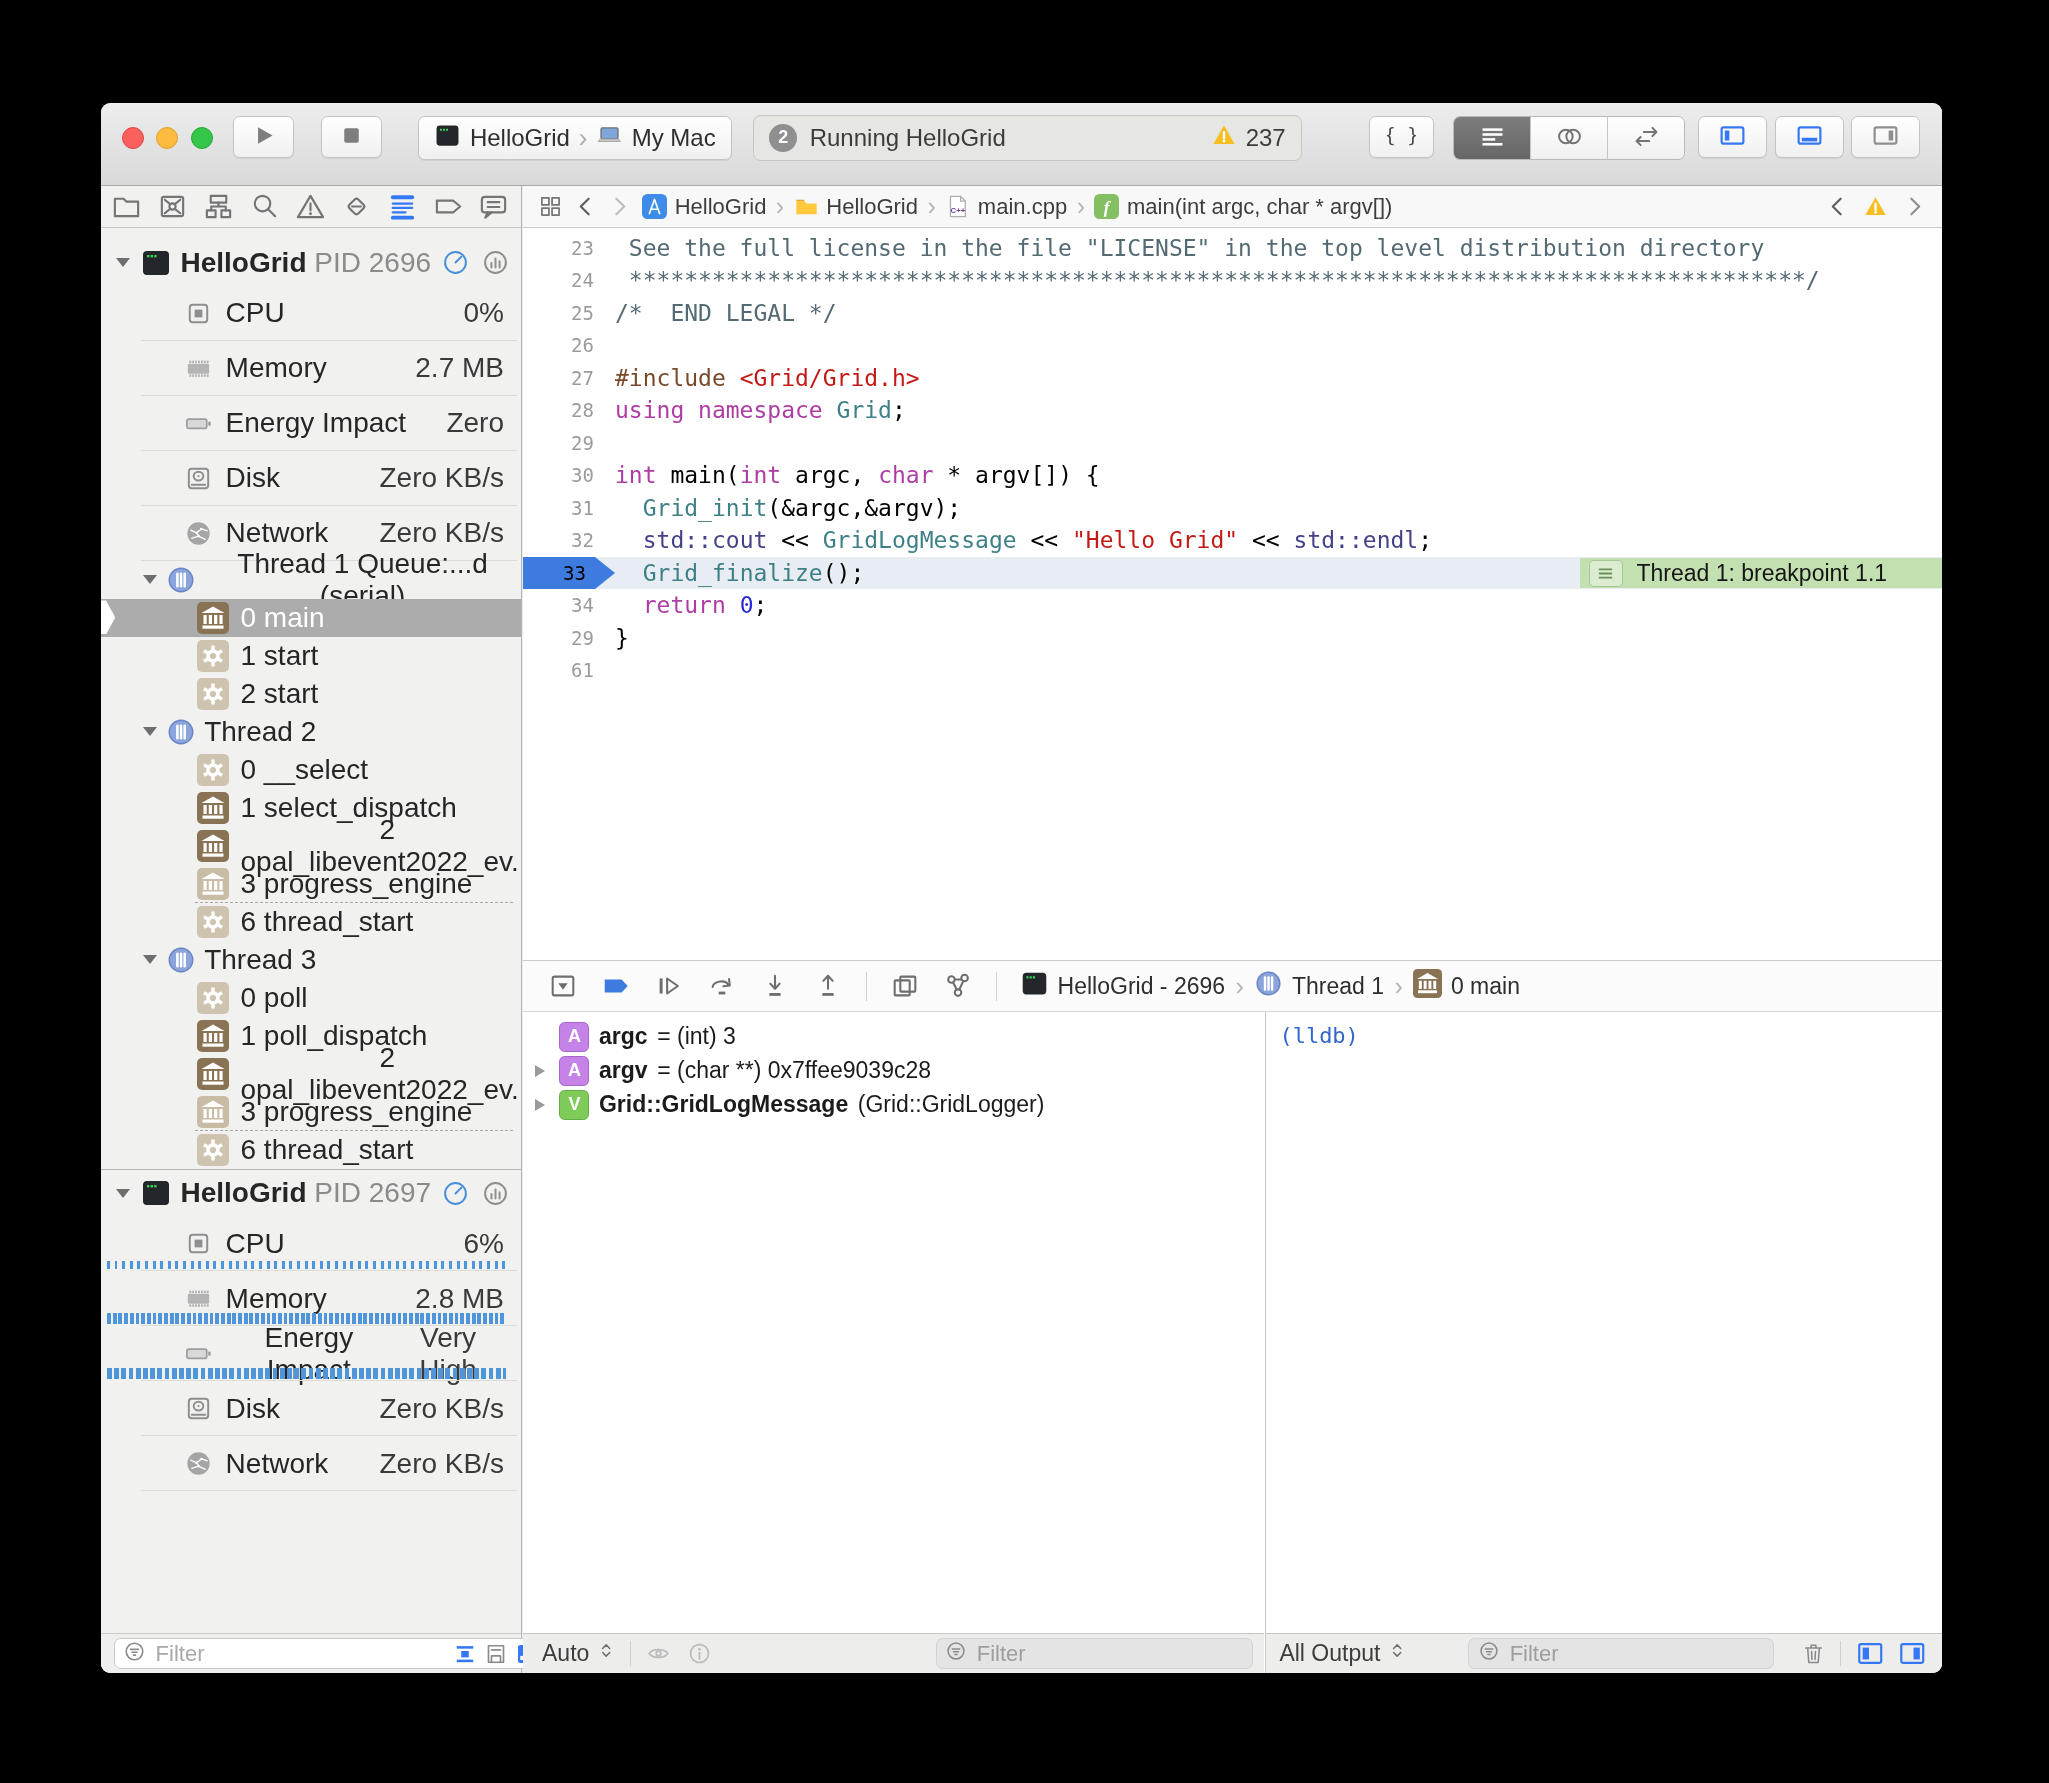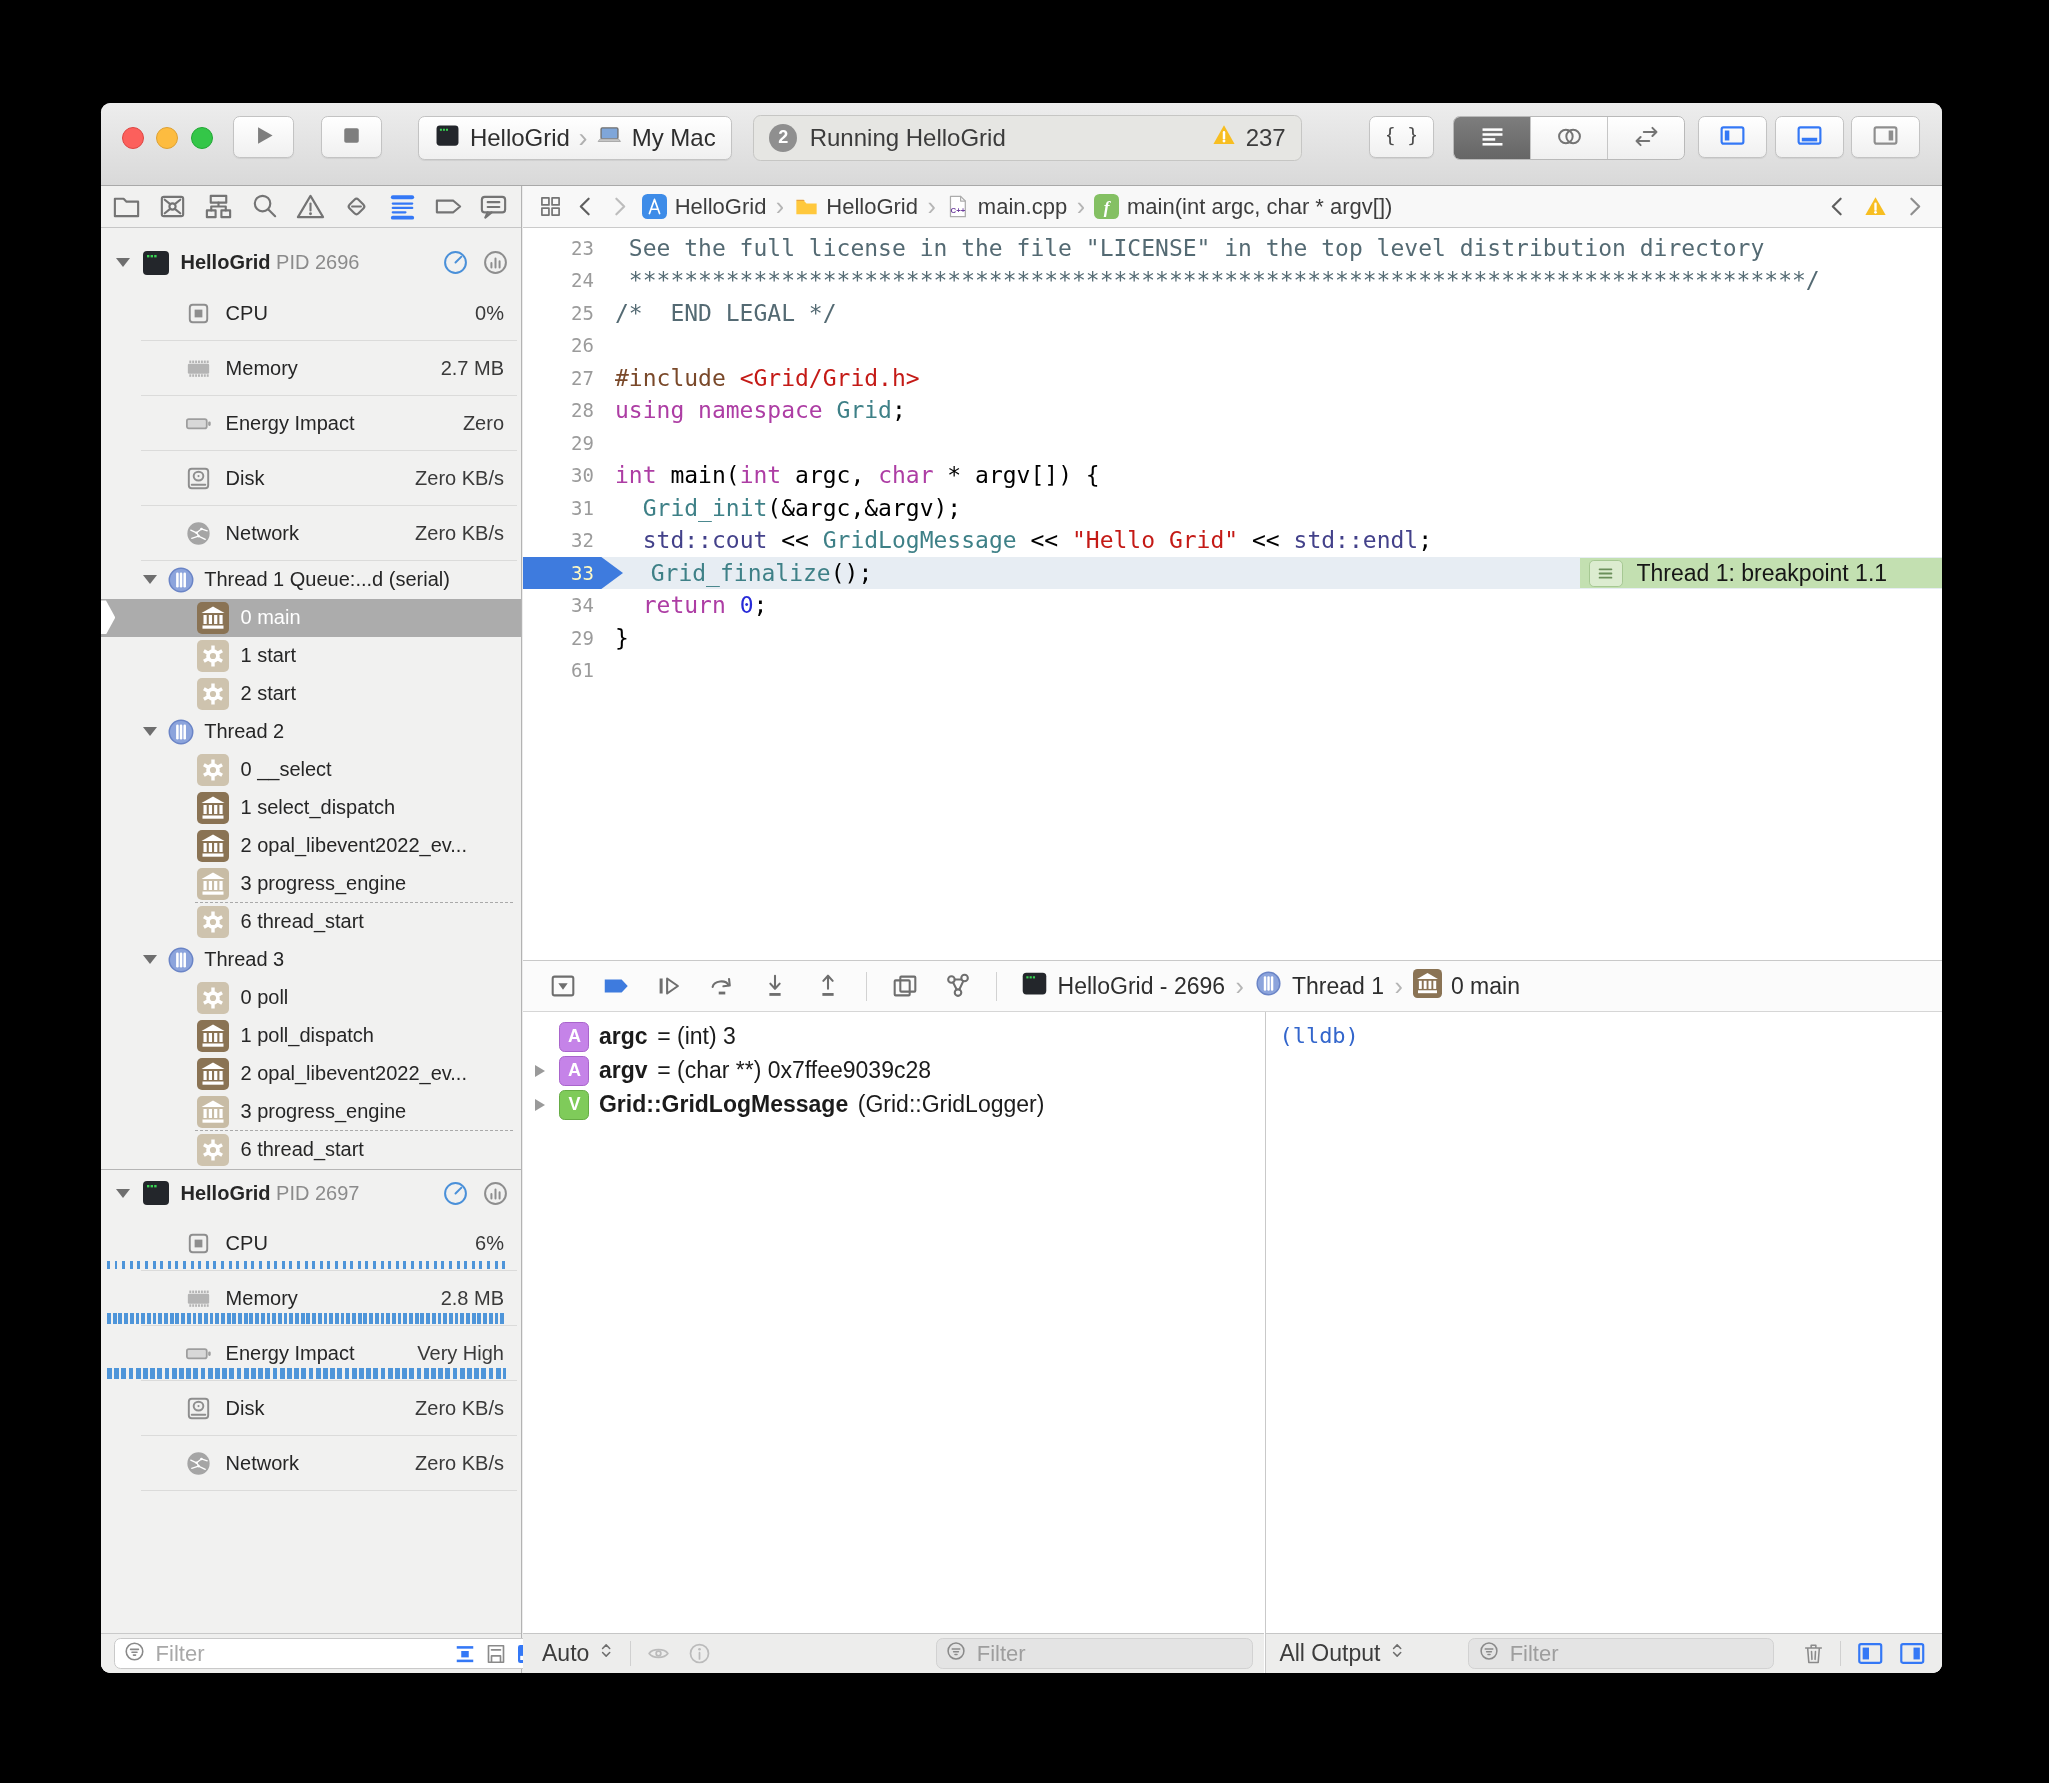--- a/index.html
+++ b/index.html
@@ -38,21 +38,21 @@
   .segment.on{background:linear-gradient(#7D7D7D,#666666);}
   .segment svg{width:29px;height:29px;}
   
   .navigator{position:absolute;left:0;top:83px;bottom:0;width:421px;background:#F1F1F0;
              border-right:1px solid #B3B3B3;box-sizing:border-box;}
   .nav-strip{position:absolute;left:0;top:0;right:0;height:42px;display:flex;align-items:center;
              padding-left:9.6px;gap:13.4px;border-bottom:1px solid #C6C6C6;box-sizing:border-box;}
   .nvi{width:32.5px;height:32.5px;display:flex;align-items:center;justify-content:center;}
   .nvi svg{width:31px;height:31px;}
   .nav-tree{position:absolute;left:0;top:42px;right:0;bottom:40px;overflow:hidden;padding-top:11.5px;}
-  .row{position:relative;display:flex;align-items:center;font-size:20px;color:#262626;}
+  .row{position:relative;display:flex;align-items:center;font-size:28px;color:#262626;text-align:center;}
   .row.proc{height:46px;padding-left:15.3px;}
   .row.proc .plabel{margin-left:8.6px;white-space:nowrap;}
   .row.proc .pid{color:#8B8B8B;font-weight:normal;}
   .row.proc .pic{margin-left:9.6px;display:flex;}
   .row.proc .pic svg{width:32px;height:32px;}
   .pgauges{margin-left:auto;margin-right:11.5px;display:flex;gap:10.5px;}
   .pgauges span{display:flex;}
   .pgauges svg{width:29px;height:29px;}
   .disc{width:0;height:0;border-left:7.6px solid transparent;border-right:7.6px solid transparent;
         border-top:9.6px solid #6E6E6E;flex:none;}
@@ -98,22 +98,22 @@
   .crumb{display:flex;align-items:center;gap:7.6px;white-space:nowrap;}
   .jsep{color:#B5B5B5;font-size:25px;padding:0 1.9px;}
   .jb-right{margin-left:auto;display:flex;align-items:center;gap:13.4px;}
   
   .code{position:absolute;left:0;top:42px;right:0;height:732px;background:#FFF;overflow:hidden;
         padding-top:3.8px;font-family:"DejaVu Sans Mono",monospace;}
   .cl{position:relative;height:32.5px;display:flex;}
   .ln{width:71px;flex:none;text-align:right;padding-right:21px;font-size:19px;line-height:32.5px;color:#9B9B9B;}
   .ct{white-space:pre;font-size:23px;line-height:32.5px;color:#000;}
   .cl.bp{background:#E7EDF3;}
-  .cl.bp .ln{width:63px;padding-right:29px;background:var(--accent-blue);color:#fef9c3;
-             clip-path:polygon(0 0,78% 0,100% 50%,78% 100%,0 100%);padding-left:8px;}
+  .cl.bp .ln{width:63px;padding-right:29px;background:var(--accent-blue);color:#000000;
+             clip-path:polygon(0 0,78% 0,100% 50%,78% 100%,0 100%);}
   .s-com{color:var(--syntax-comment);}
   .s-comi{color:var(--syntax-comment);}
   .s-pre{color:var(--syntax-preprocessor);}
   .s-str{color:var(--syntax-string);}
   .s-kw{color:var(--syntax-keyword);}
   .s-typ{color:var(--syntax-type);}
   .s-stdc{color:var(--syntax-std);}
   .s-num{color:var(--syntax-number);}
   .anno{position:absolute;left:1057px;right:0;top:1px;bottom:1px;background:var(--annotation-green-bg);
         display:flex;align-items:center;gap:13.4px;padding-left:8.6px;font-family:"Liberation Sans",sans-serif;

